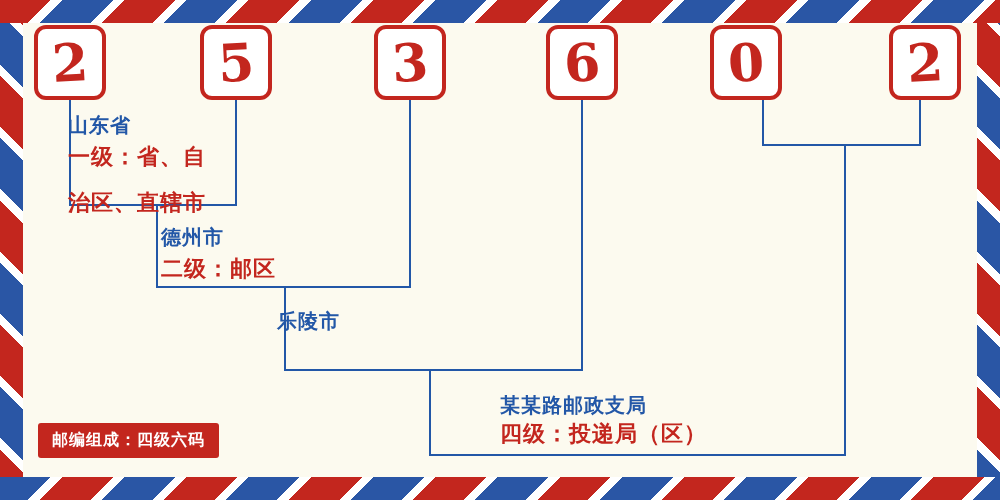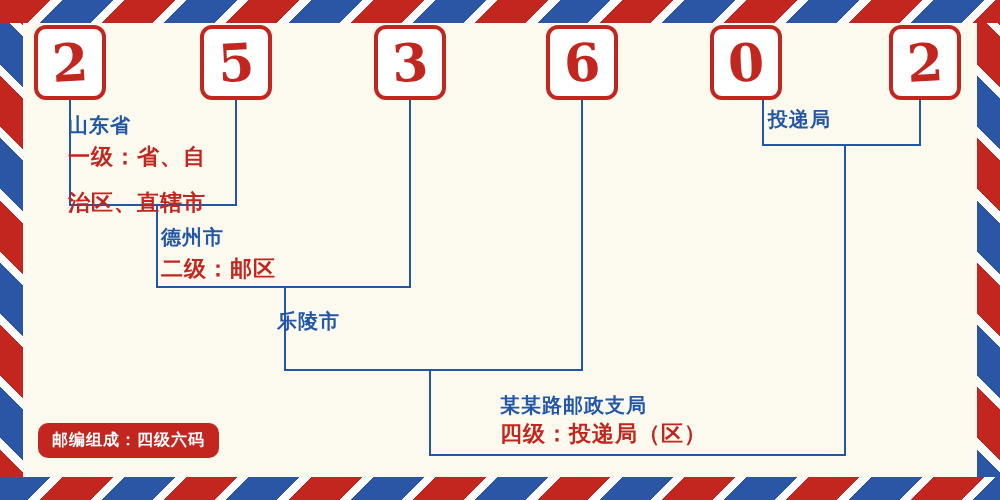--- a/index.html
+++ b/index.html
@@ -73,21 +73,21 @@
   }
   .desc {
     color: #C3261E; font-weight: bold; font-size: 22px; line-height: 1.35;
     margin-top: 3px; letter-spacing: 1px;
   }
 
   .badge {
     position: absolute; left: 38px; top: 423px;
     background: #C3261E; color: #ffffff;
     font-size: 16px; font-weight: bold;
-    padding: 7px 14px; border-radius: 10px;
+    padding: 7px 14px; border-radius: 3px;
     letter-spacing: 1px;
   }
 </style>
 </head>
 <body>
 
 <div class="edge edge-left"></div>
 <div class="edge edge-right"></div>
 <div class="edge edge-top"></div>
 <div class="edge edge-bottom"></div>
@@ -135,19 +135,16 @@
 
   <div class="label-block" style="left:277px; top:308px; width:280px">
     <div class="place">乐陵市</div>
   </div>
 
   <div class="label-block" style="left:500px; top:392px; width:280px">
     <div class="place">某某路邮政支局</div>
     <div class="desc" style="margin-top:0">四级：投递局（区）</div>
   </div>
 
-  <div class="label-block" style="left:768px; top:106px; width:150px">
-    <div class="place">投递局</div>
-  </div>
 
   <div class="badge">邮编组成：四级六码</div>
 
 </div>
 
 </body></html>

